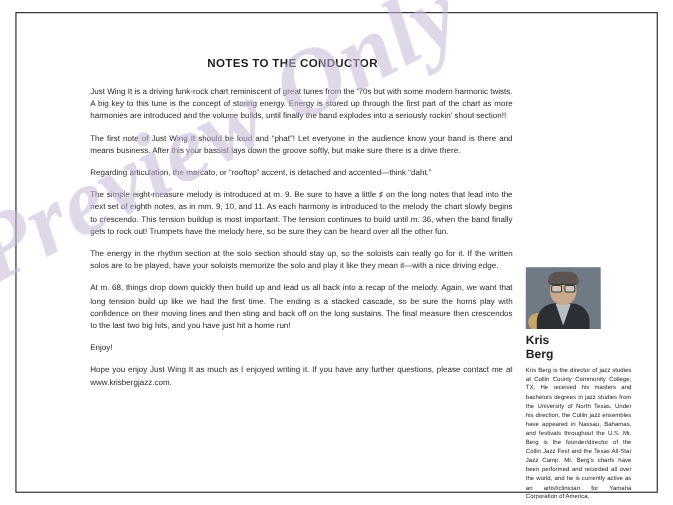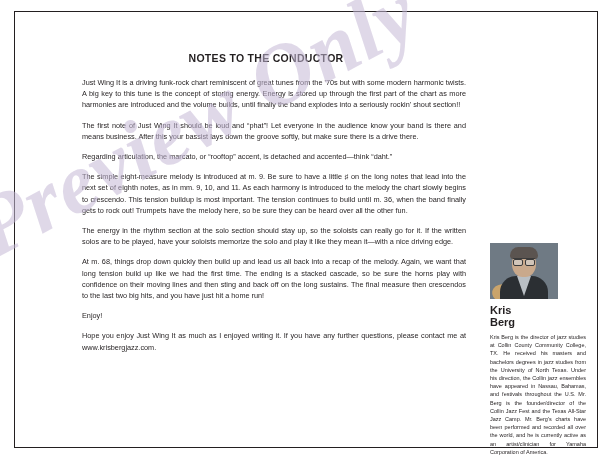--- a/index.html
+++ b/index.html
@@ -52,21 +52,21 @@
   }
   .signature {
     font-size: 7.3px;
     color: #231f20;
     text-align: right;
     margin: 14px 0 0 0;
   }
   
   .bio {
     position: absolute;
-    left: 490px;
+    left: 478px;
     top: 243px;
     width: 96px;
   }
   .bio-photo {
     width: 68px;
     height: 56px;
     background: linear-gradient(#8e9aa4, #55606a);
     position: relative;
     overflow: hidden;
     margin-bottom: 6px;

